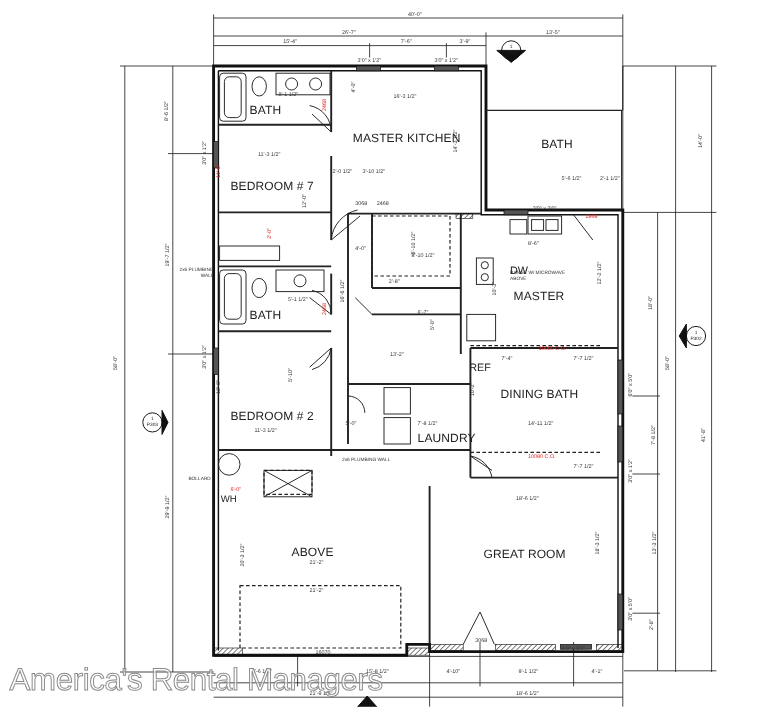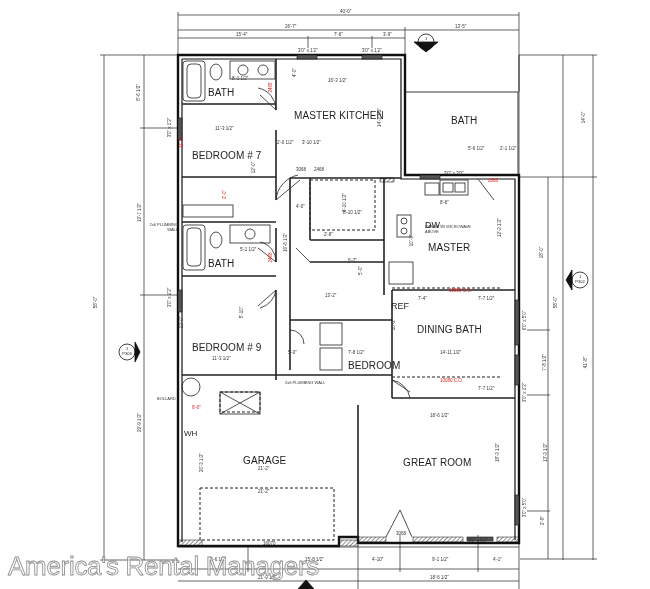--- a/index.html
+++ b/index.html
@@ -187,28 +187,28 @@
   </g>
 </svg>
 
 <div class="room-label" style="left:208px;top:87px;">BATH</div>
 <div class="room-label" style="left:294px;top:110px;">MASTER KITCHEN</div>
 <div class="room-label" style="left:451px;top:115px;">BATH</div>
 <div class="room-label" style="left:192px;top:150px;">BEDROOM # 7</div>
 <div class="room-label" style="left:208px;top:258px;">BATH</div>
 <div class="room-label" style="left:428px;top:242px;">MASTER</div>
 <div class="room-label" style="left:417px;top:324px;">DINING BATH</div>
-<div class="room-label" style="left:192px;top:342px;">BEDROOM # 9</div>
-<div class="room-label" style="left:348px;top:360px;">BEDROOM</div>
-<div class="room-label" style="left:243px;top:455px;">GARAGE</div>
+<div class="room-label" style="left:192px;top:342px;">BEDROOM # 2</div>
+<div class="room-label" style="left:348px;top:360px;">LAUNDRY</div>
+<div class="room-label" style="left:243px;top:455px;">ABOVE</div>
 <div class="room-label" style="left:403px;top:457px;">GREAT ROOM</div>
 
 <div class="fixture-label" style="left:425px;top:187px;">DW</div>
 <div class="fixture-label" style="left:391px;top:268px;text-align:right;">REF</div>
-<div class="fixture-label" style="left:184px;top:396px;font-size:8px;">WH</div>
+<div class="fixture-label" style="left:184px;top:378px;font-size:8px;">WH</div>
 <div class="note" style="left:425px;top:224px;width:50px;white-space:normal;">RANGE W/ MICROWAVE ABOVE</div>
 <div class="note" style="left:148px;top:222px;width:30px;white-space:normal;text-align:right;">2x6 PLUMBING WALL</div>
 <div class="note" style="left:285px;top:380px;">2x6 PLUMBING WALL</div>
 <div class="note" style="left:157px;top:396px;">BOLLARD</div>
 <div class="dim red" style="left:449px;top:288px;">10080 C.O.</div>
 <div class="dim red" style="left:440px;top:378px;">10080 C.O.</div>
 <div class="dim" style="left:263px;top:541px;">16070</div>
 
 <div class="dim" style="left:340px;top:9px;">40'-0"</div>
 <div class="dim" style="left:285px;top:24px;">26'-7"</div>

